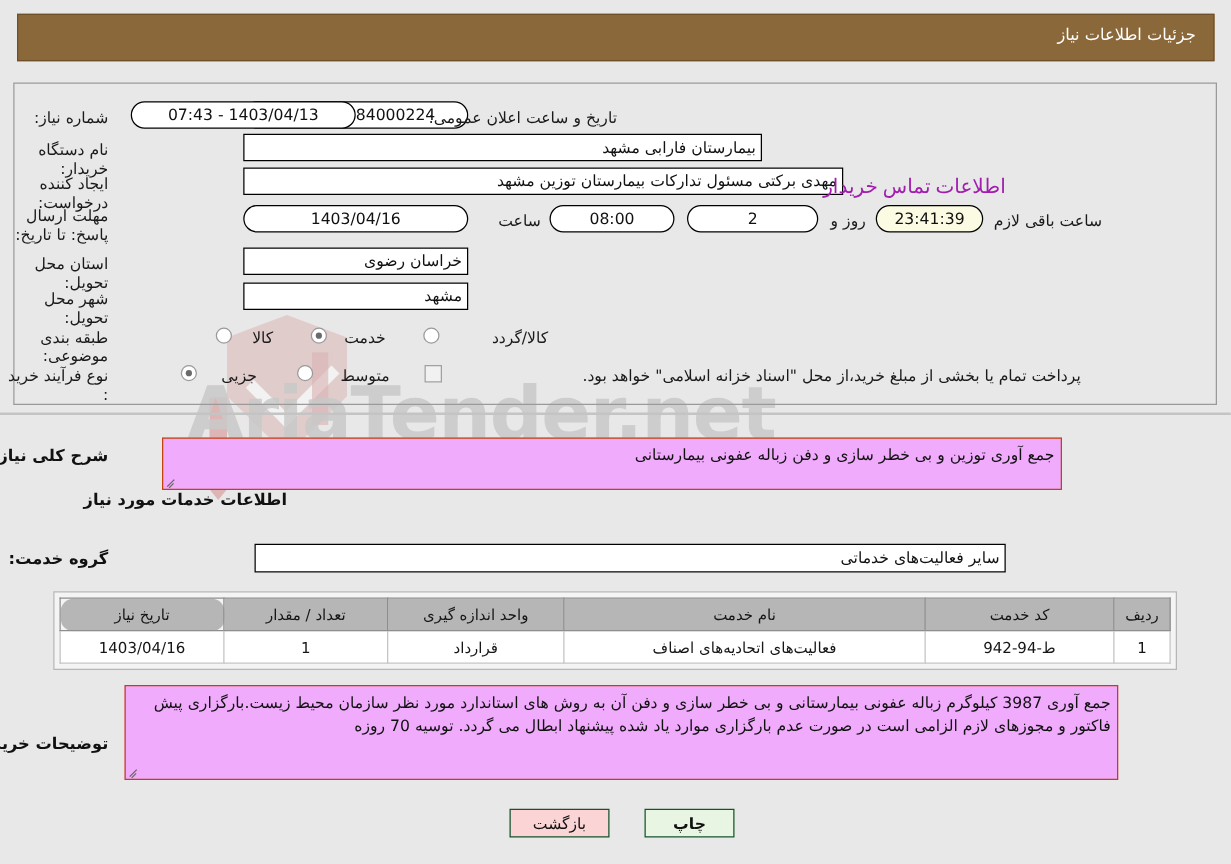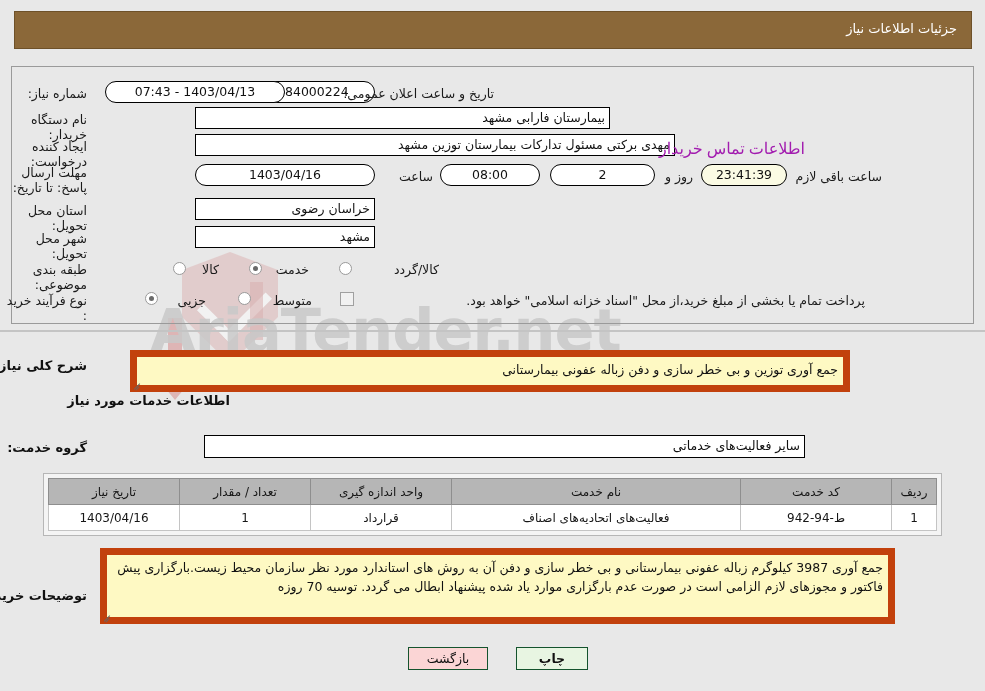--- a/index.html
+++ b/index.html
@@ -183,22 +183,22 @@
   .sec-head {
     position: absolute;
     font-size: 13px;
     font-weight: bold;
     color: #111111;
     z-index: 3;
     white-space: nowrap;
   }
   .ta {
     position: absolute;
-    border: 7px solid #c2410c;
-    background: #fef9c3;
+    border: 1px solid #c2410c;
+    background: #f0abfc;
     box-sizing: border-box;
     font-size: 12.5px;
     color: #111111;
     line-height: 19px;
     padding: 3px 5px 0 5px;
     text-align: right;
     z-index: 3;
     overflow: hidden;
   }
   .ta .grip {
@@ -345,21 +345,21 @@
 
   <div class="tbl-wrap">
     <table class="grid">
       <thead>
         <tr>
           <th style="width:34px;">ردیف</th>
           <th style="width:140px;">کد خدمت</th>
           <th>نام خدمت</th>
           <th style="width:130px;">واحد اندازه گیری</th>
           <th style="width:120px;">تعداد / مقدار</th>
-          <th style="width:120px;">تاریخ نیاز</th>
+          <th style="width:120px;border-radius:10px;">تاریخ نیاز</th>
         </tr>
       </thead>
       <tbody>
         <tr>
           <td>1</td>
           <td>ط-94-942</td>
           <td>فعالیت‌های اتحادیه‌های اصناف</td>
           <td>قرارداد</td>
           <td>1</td>
           <td>1403/04/16</td>

